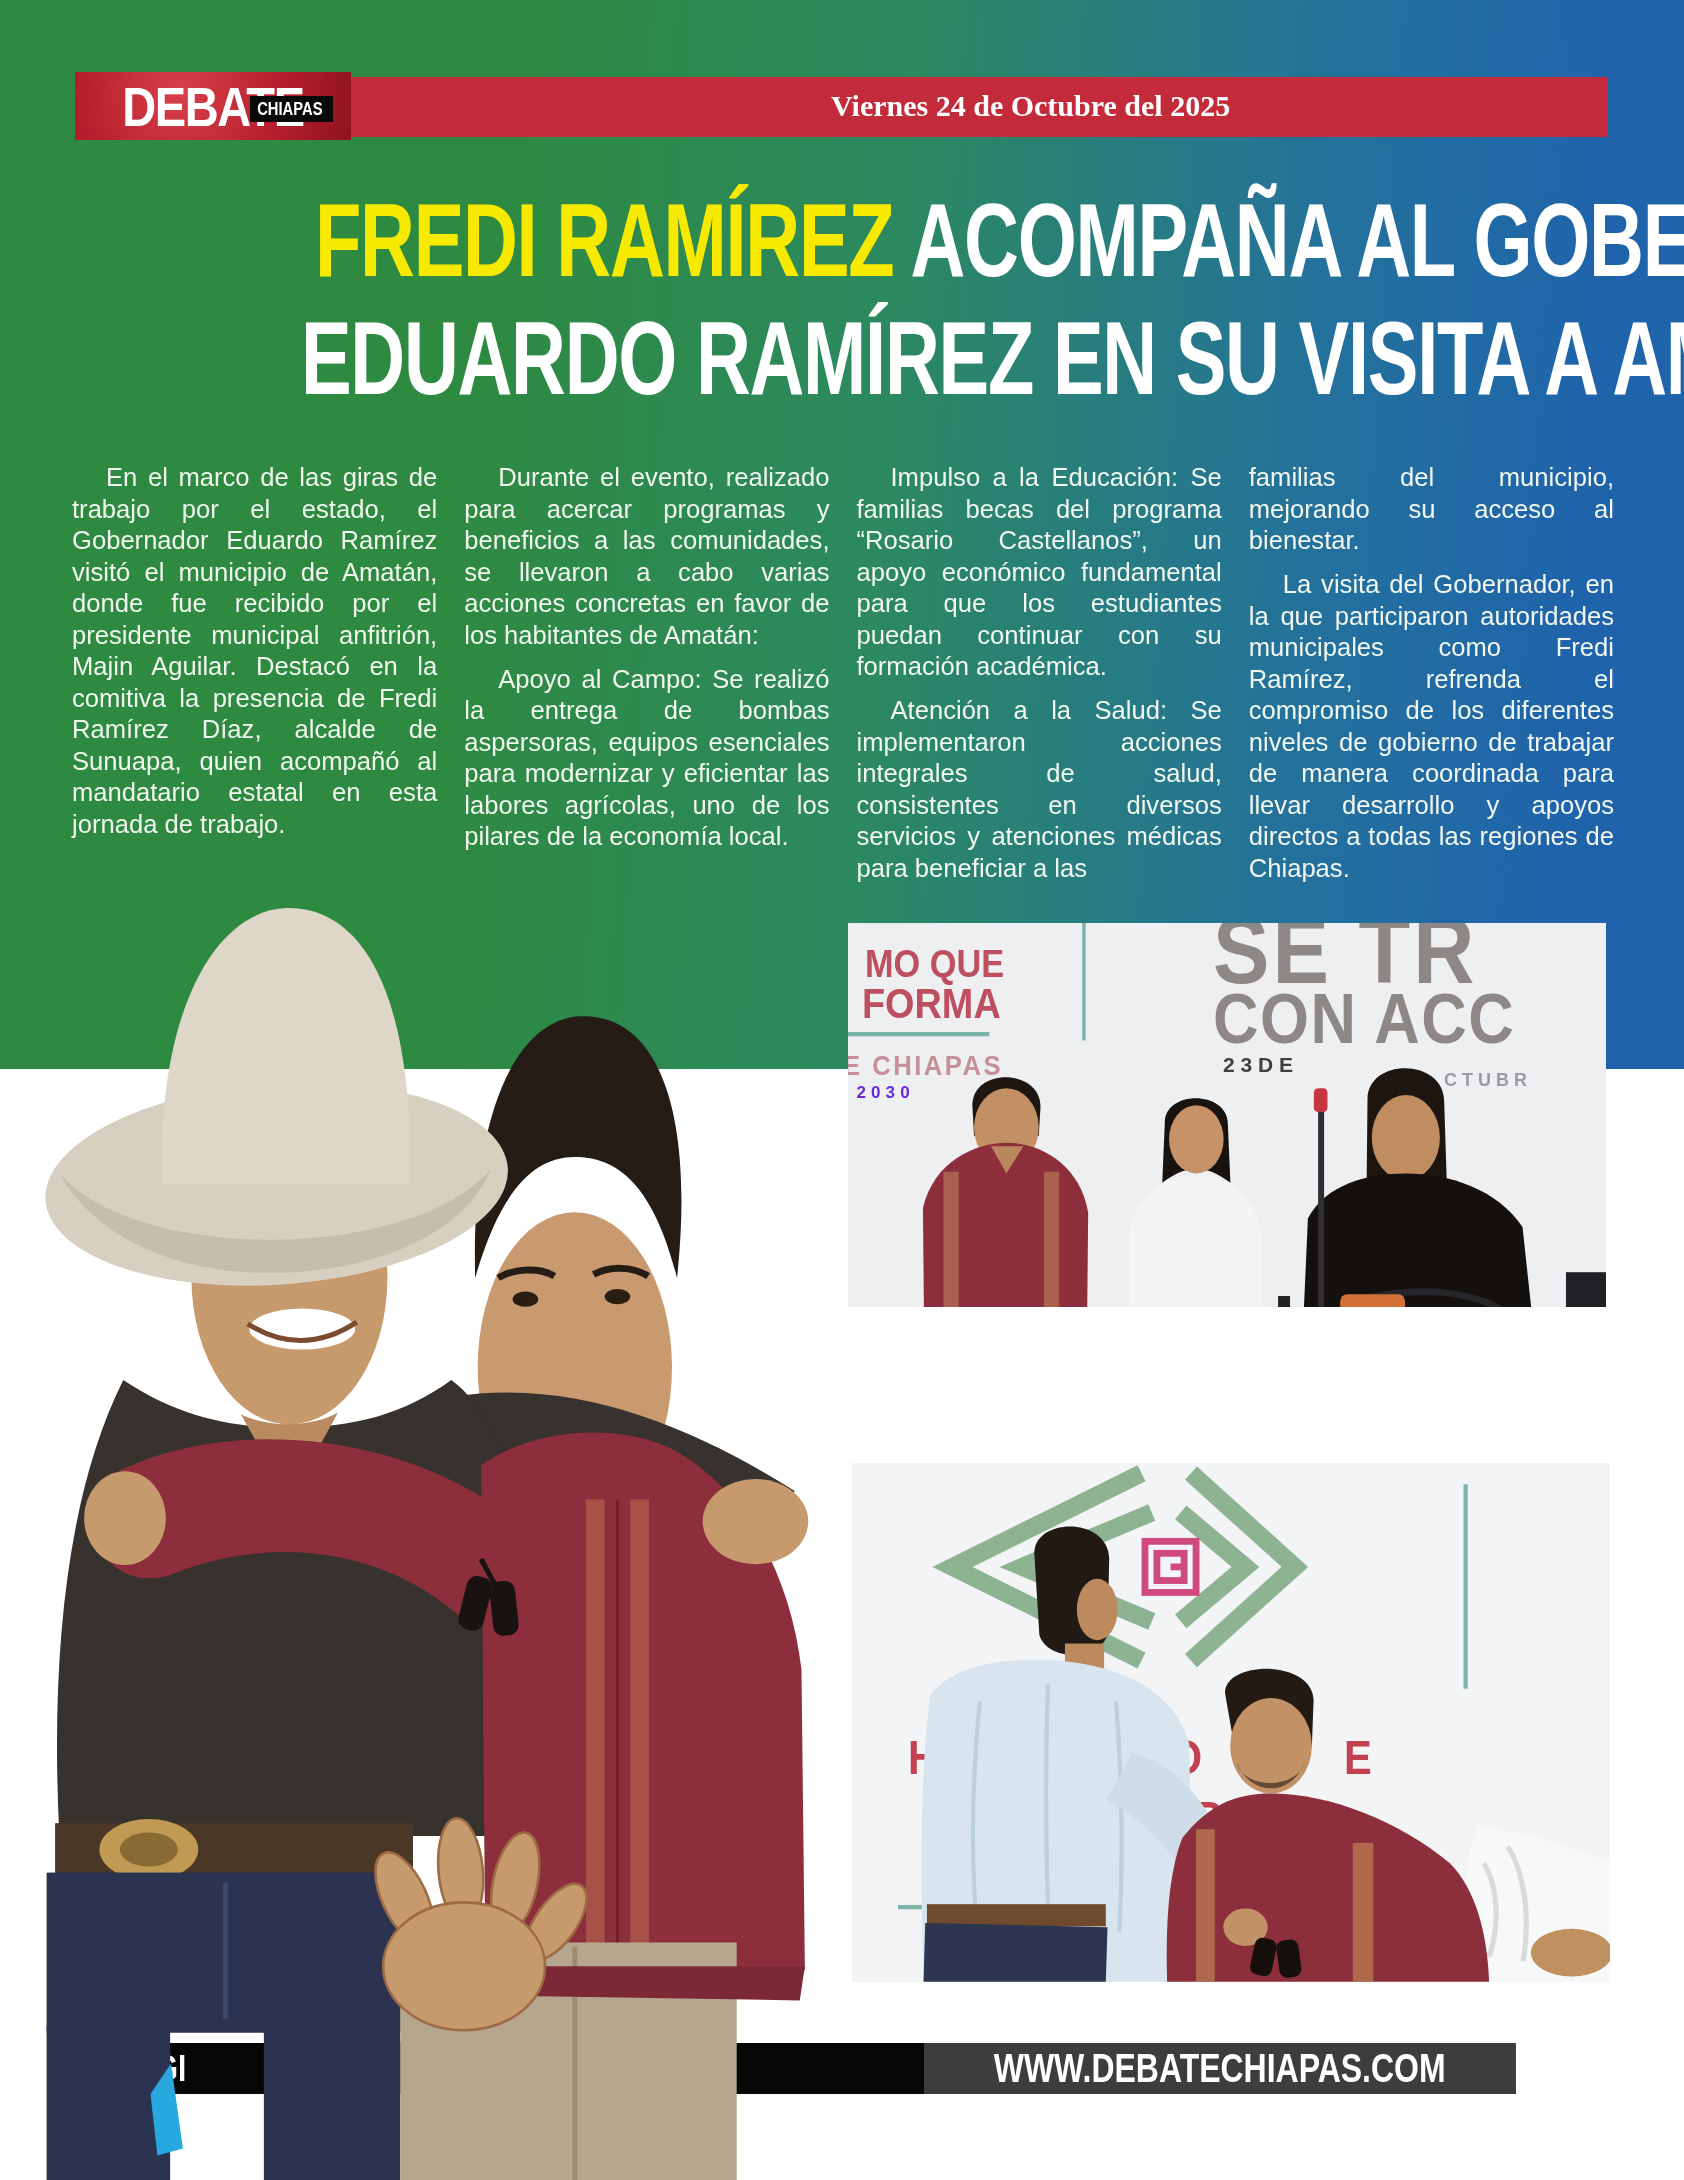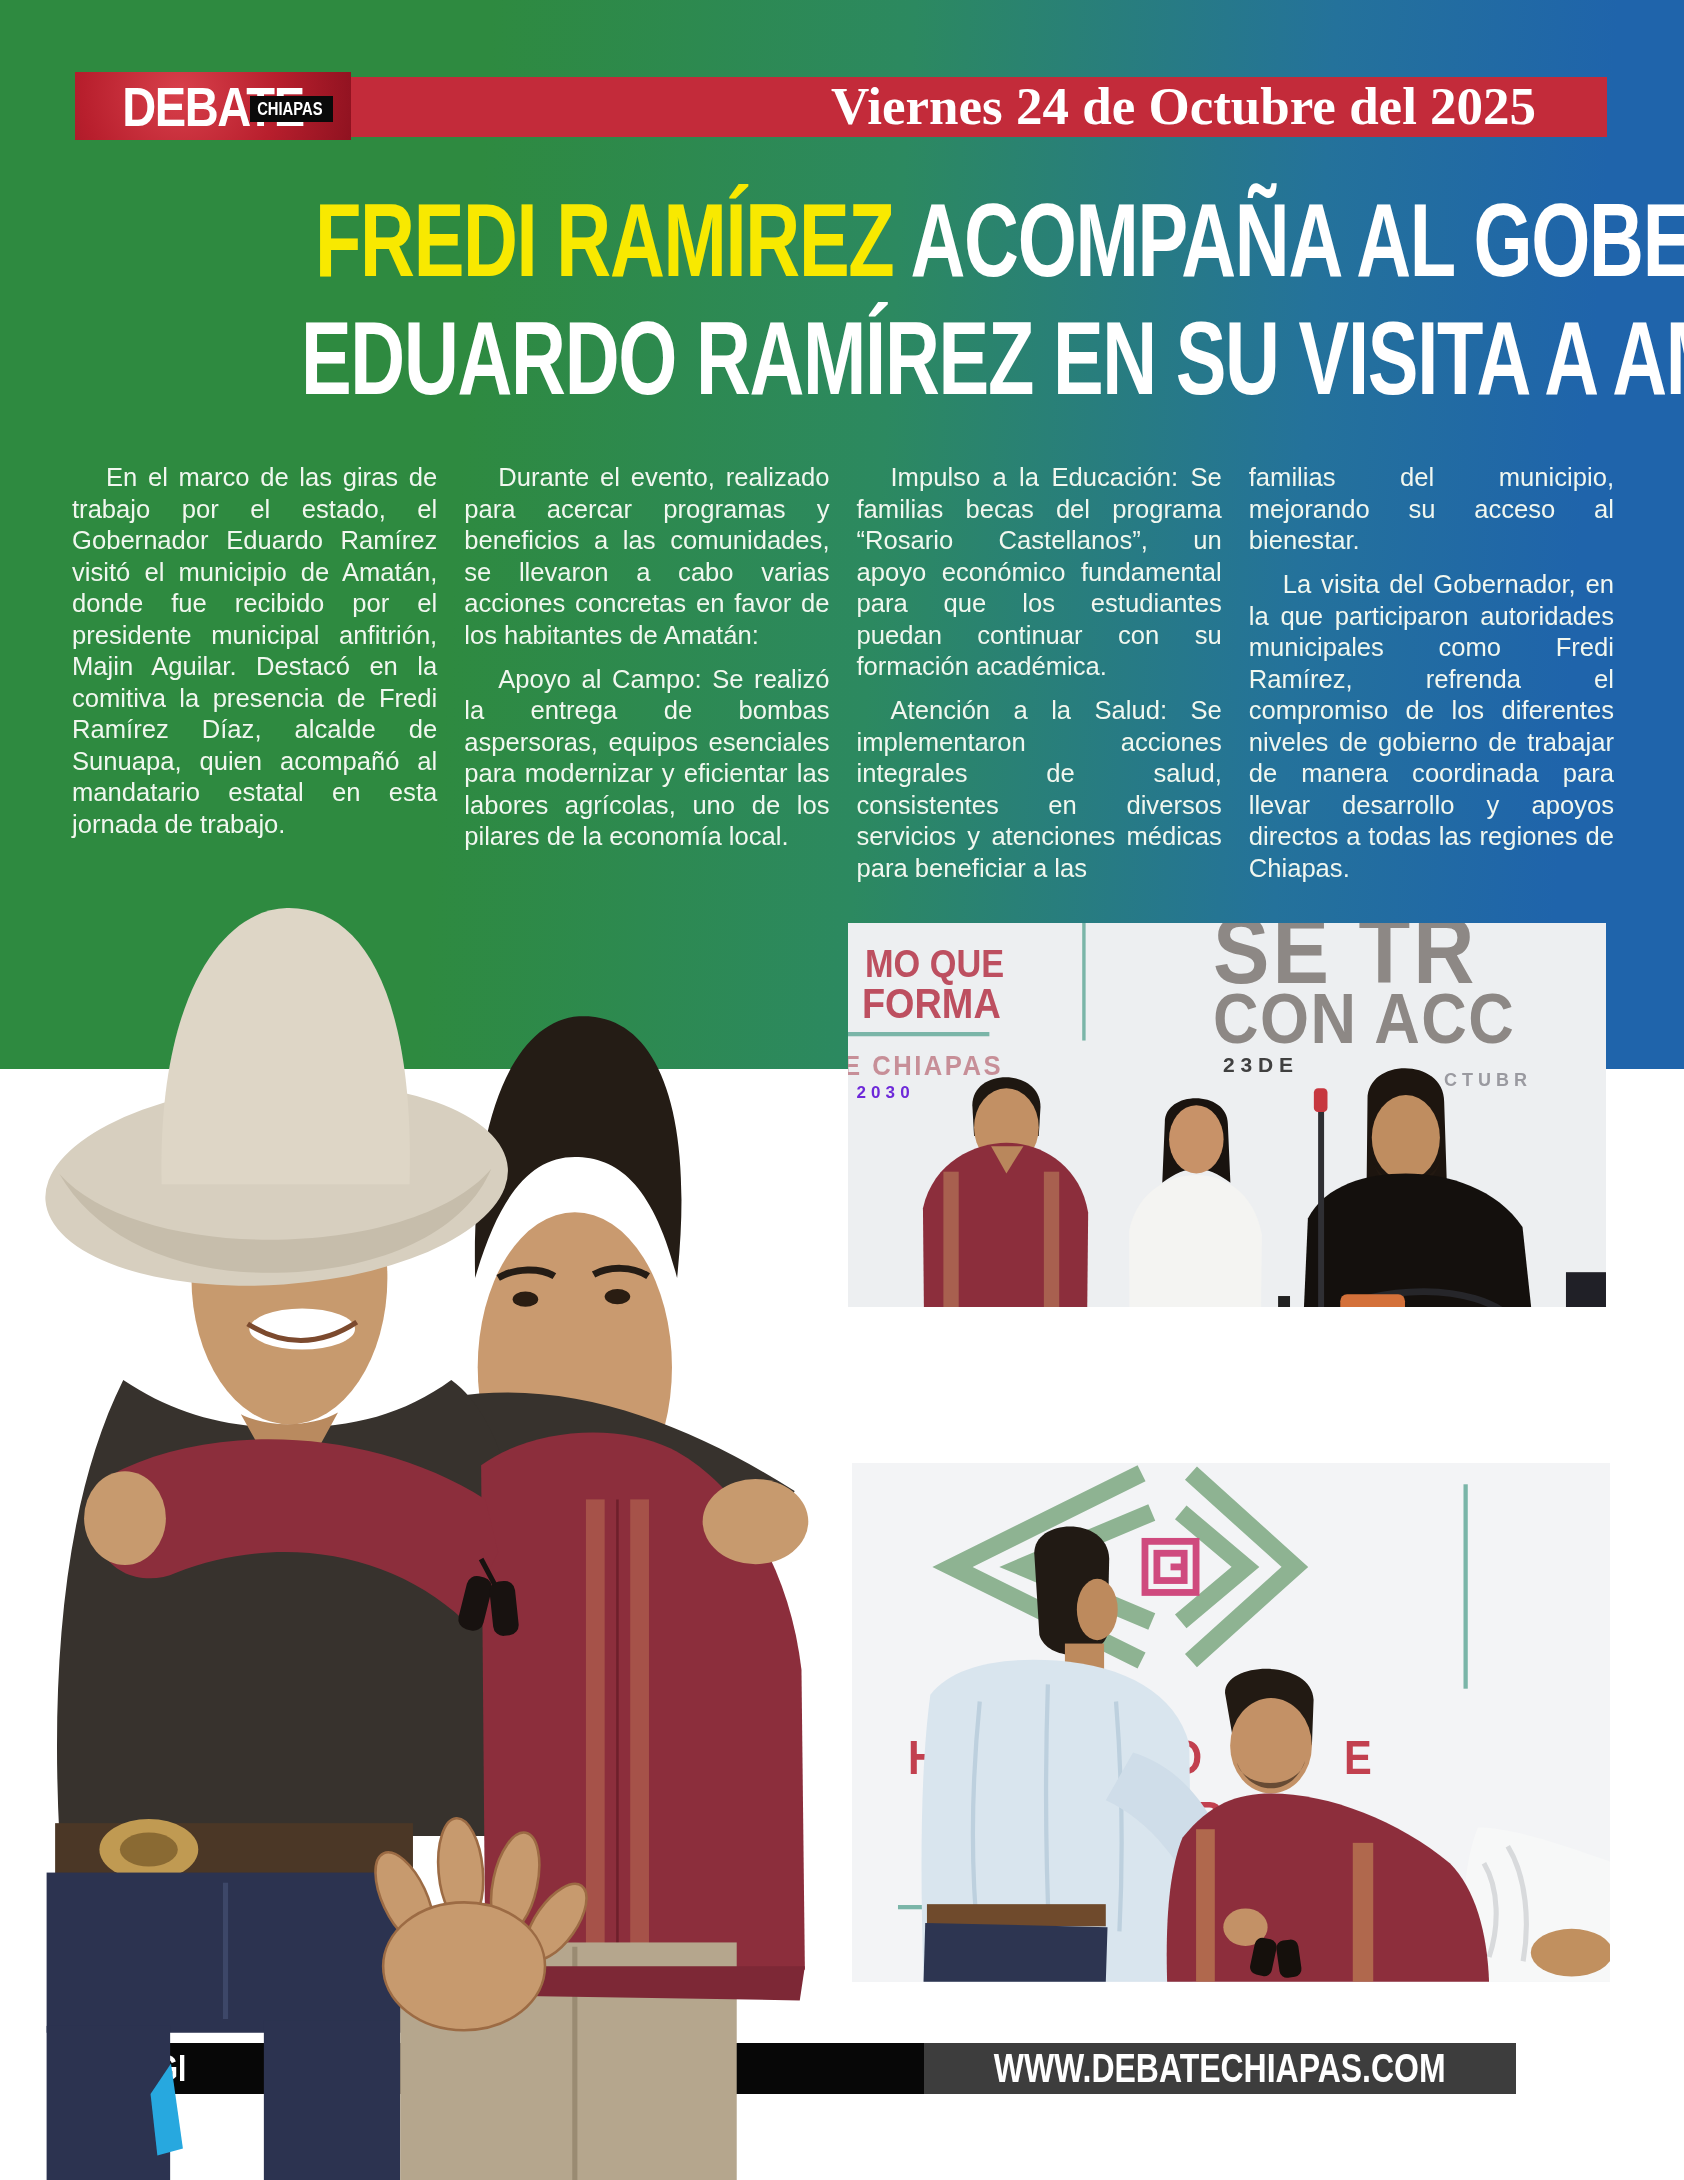--- a/index.html
+++ b/index.html
@@ -15,21 +15,21 @@
   .logo-box{position:absolute;left:75px;top:72px;width:276px;height:68px;z-index:3;
     background:radial-gradient(circle at 38% 30%,#d8404b 0%,#b81f2d 55%,#8f1220 100%);
     display:flex;align-items:center;justify-content:center;}
   .logo-title{font-weight:700;font-size:56px;color:#ffffff;display:inline-block;
     transform:scaleX(.84);transform-origin:50% 50%;letter-spacing:-1.7px;white-space:nowrap;}
   .logo-tag{position:absolute;left:175px;top:24px;width:83px;height:26.4px;background:#0a0a0a;
     display:flex;align-items:center;justify-content:flex-start;}
   .logo-tag span{color:#ffffff;font-weight:700;font-size:18px;display:inline-block;
     transform:scaleX(.82);white-space:nowrap;}
   .date-text{position:absolute;left:831px;top:78px;height:56px;line-height:56px;z-index:3;
-    font-family:"Liberation Serif",serif;font-weight:700;font-size:53px;color:#ffffff;white-space:nowrap;}
+    font-family:"Liberation Serif",serif;font-weight:700;font-size:30px;color:#ffffff;white-space:nowrap;}
 
   
   .headline{position:absolute;left:0;top:181px;width:1685px;text-align:center;z-index:2;}
   .hl-line{height:118px;line-height:118px;white-space:nowrap;}
   .hl-inner{display:inline-block;transform:scaleX(.73);transform-origin:50% 50%;
     font-weight:700;font-size:104px;letter-spacing:-1.7px;color:#ffffff;white-space:nowrap;}
   .hl-yellow{color:#f8e900;}
 
   
   .columns{position:absolute;left:72px;top:462px;width:1542px;display:flex;gap:27px;z-index:2;}

